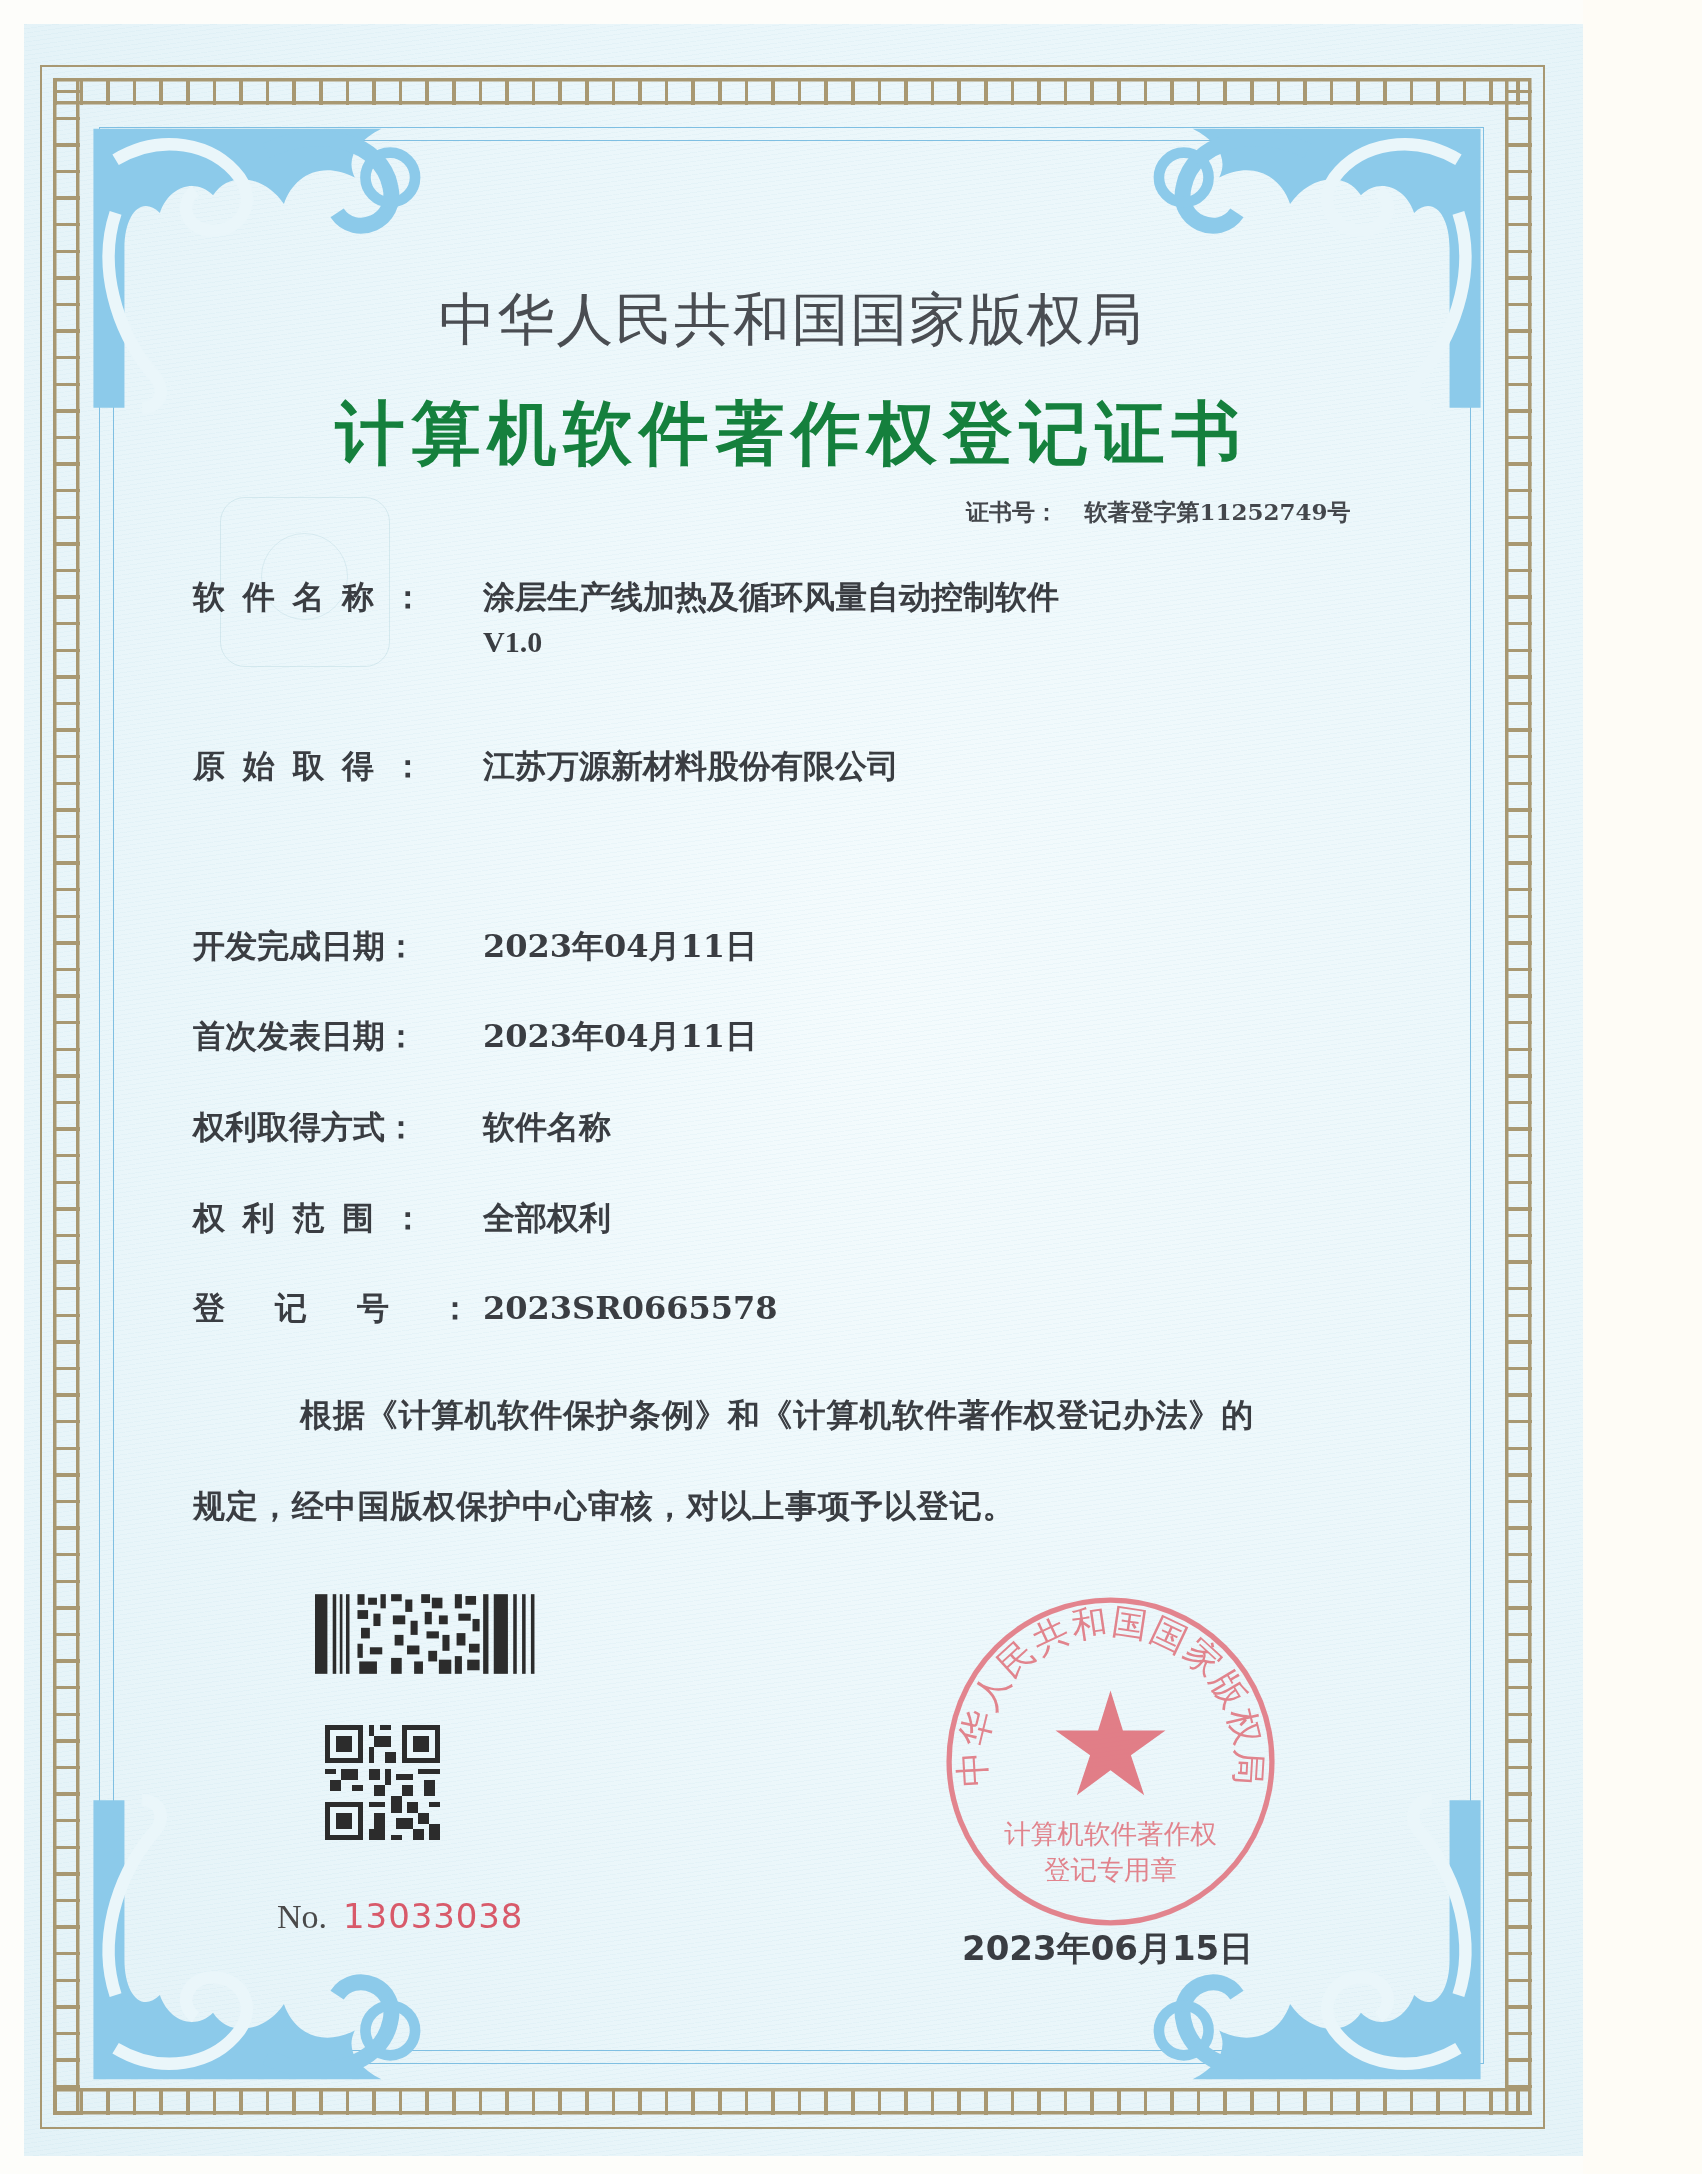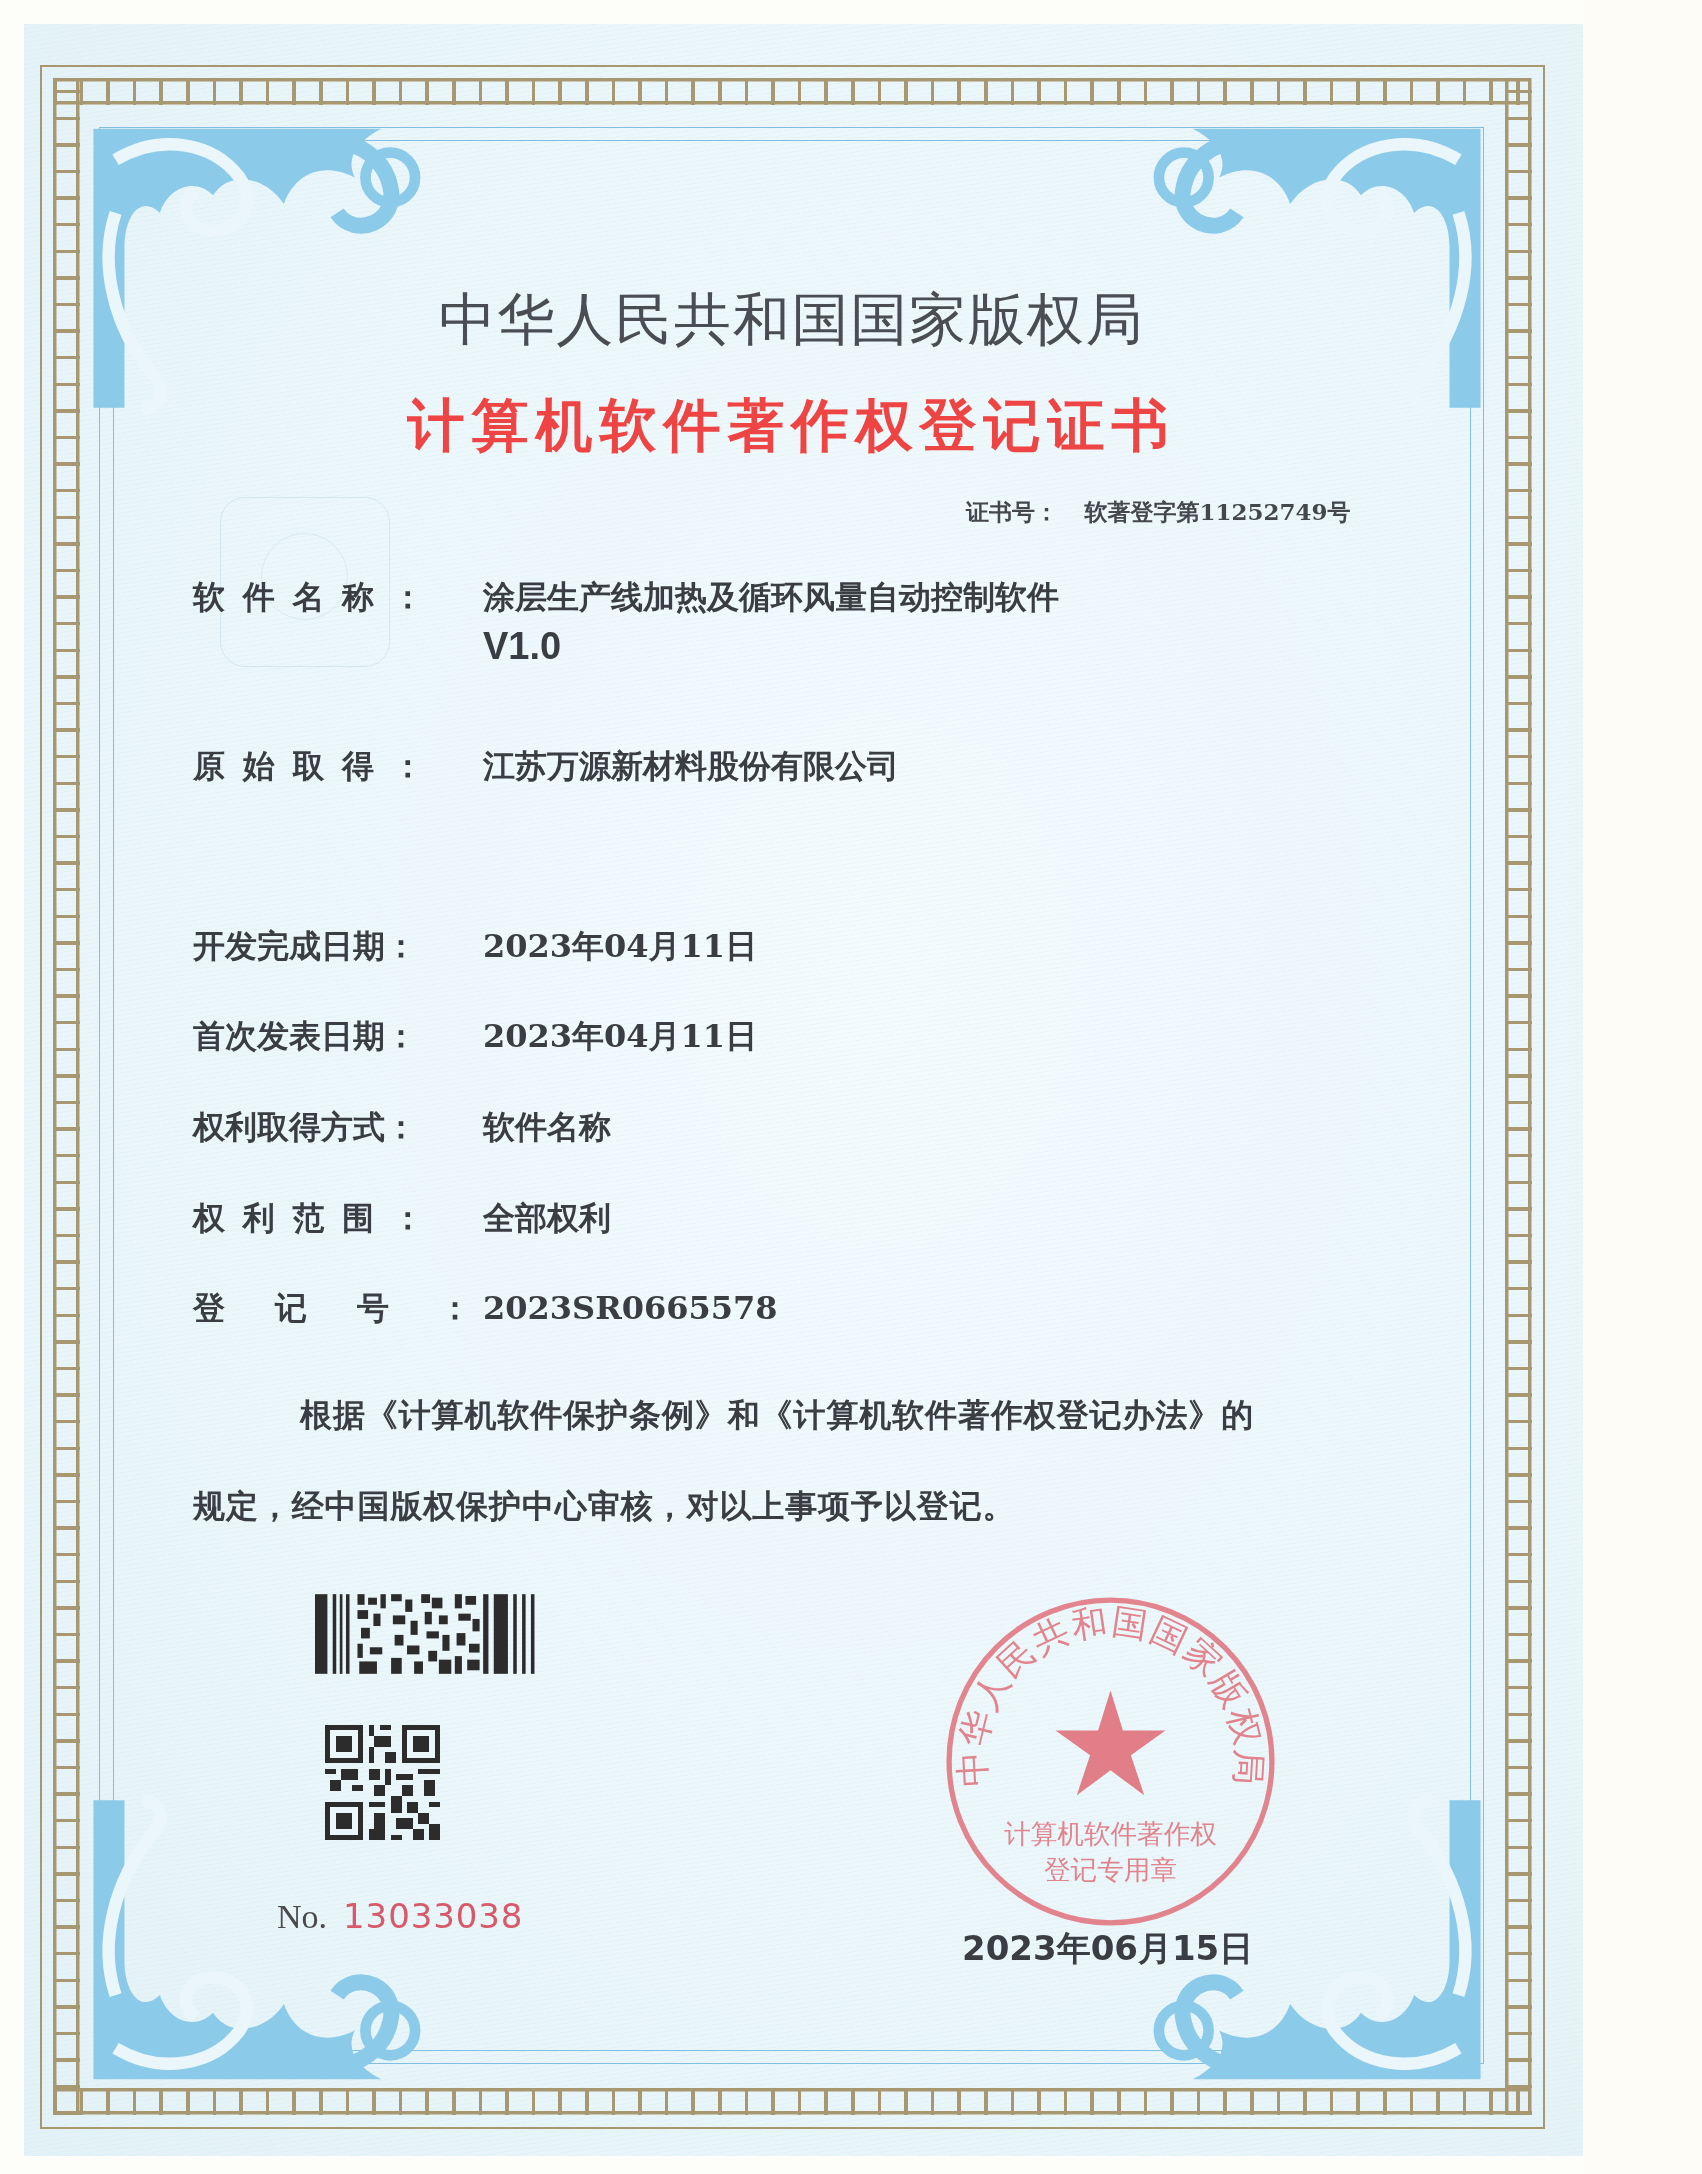--- a/index.html
+++ b/index.html
@@ -32,29 +32,29 @@
   .blue-line { position:absolute; border:1.8px solid #7fbfe2; box-sizing:border-box; }
   .ornament { position:absolute; width:381px; height:293px; }
   .ornament svg { width:100%; height:100%; }
   .watermark-box { position:absolute; left:220px; top:497px; width:168px; height:168px;
                    border:1.8px solid rgba(170,205,215,0.35); border-radius:25px; }
   .watermark-box::after { content:""; position:absolute; left:40px; top:35px; width:85px; height:85px;
                    border:1.8px solid rgba(170,205,215,0.3); border-radius:50%; }
   .title1 { position:absolute; left:0; width:1583px; top:282px; text-align:center;
             font-family:"DejaVu Sans","Liberation Sans",sans-serif; font-size:57px; letter-spacing:1.8px; color:#4a4d52; }
   .title2 { position:absolute; left:0; width:1583px; top:388px; text-align:center;
-            font-family:"DejaVu Serif","Liberation Serif",serif; font-weight:bold; font-size:57px; letter-spacing:7px; color:#ef4444; }
+            font-family:"DejaVu Serif","Liberation Serif",serif; font-weight:bold; font-size:69px; letter-spacing:7px; color:#15803d; }
   .certno { position:absolute; left:966px; top:497px; font-size:23px; font-weight:bold; color:#44474c; white-space:nowrap;text-align:right; }
   .certno .lbl { margin-right:26.6px; }
   .row { position:absolute; left:193px; font-size:32px; font-weight:bold; white-space:nowrap; }
   .row .label { display:inline-block; width:290px; }
   .row .value { display:inline-block; font-weight:bold; }
   .label.spread { letter-spacing:17.7px; }
   .label.spread-wide { letter-spacing:50px; }
-  .subvalue { position:absolute; left:483px; font-size:38px; font-weight:bold; font-family:Liberation Sans, sans-serif; }
+  .subvalue { position:absolute; left:483px; font-size:30px; font-weight:bold; font-family:Liberation Serif, serif; }
   .para { position:absolute; font-size:32px; font-weight:bold; white-space:nowrap; letter-spacing:0.9px; }
   .barcode { position:absolute; left:315px; top:1594px; width:223px; height:80px; display:flex; align-items:stretch; gap:0; }
   .qr { position:absolute; left:325px; top:1725px; width:115px; height:115px; }
   .serial { position:absolute; left:277px; top:1896px; font-size:34px; font-family:"Liberation Serif","DejaVu Serif",serif; color:#4a4a4a; }
   .serial .num { color:#d85a6a; font-family:"DejaVu Sans","Liberation Sans",sans-serif; margin-left:16px; letter-spacing:0.9px; }
   .seal { position:absolute; left:942px; top:1593px; width:337px; height:337px; }
   .issue-date { position:absolute; left:962px; top:1926px; font-size:34px; font-weight:bold; color:#3a3d42;
                 font-family:"DejaVu Sans","Liberation Sans",sans-serif; }
 </style>
 </head>

